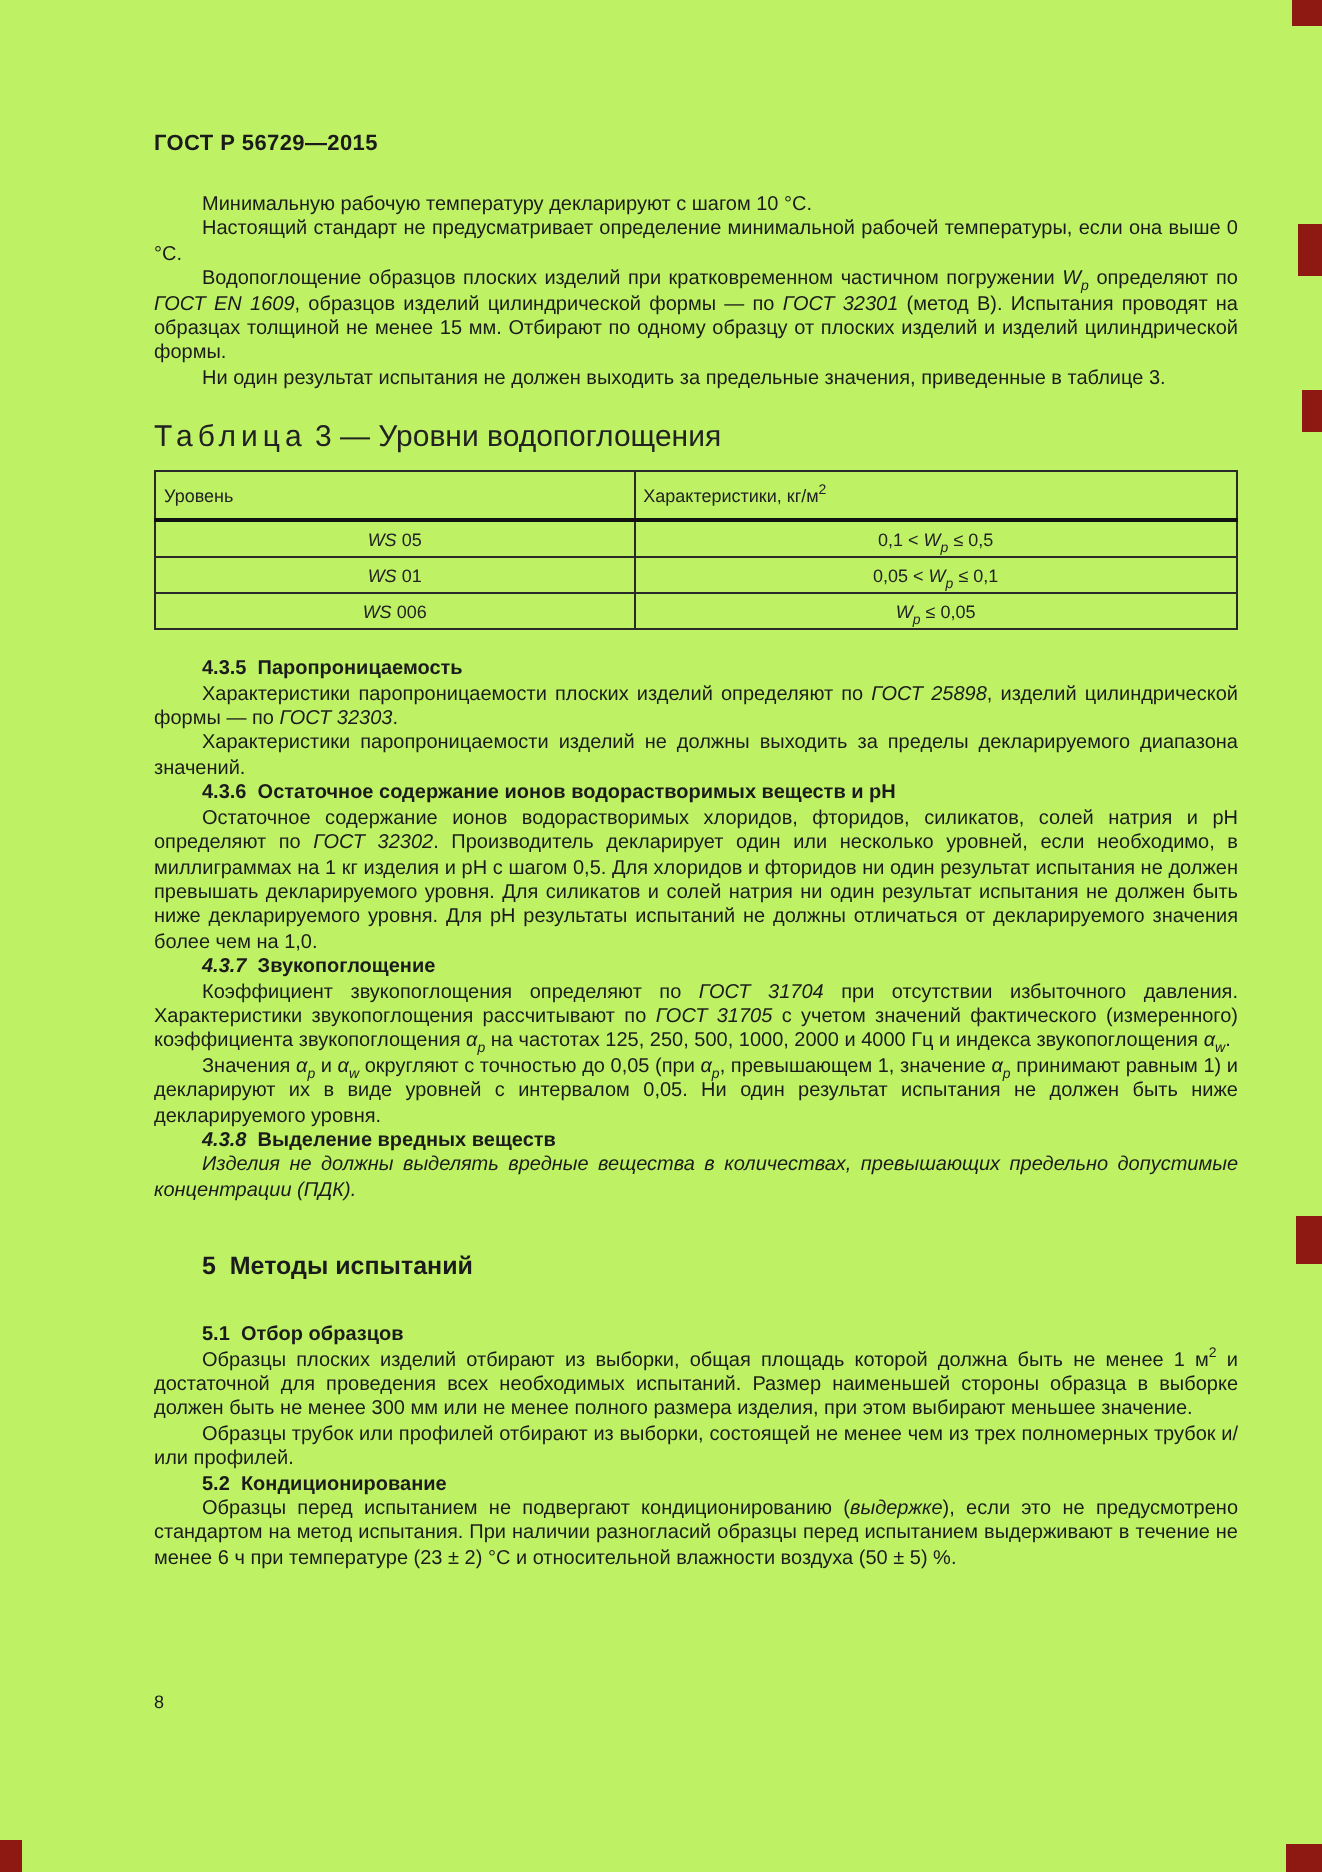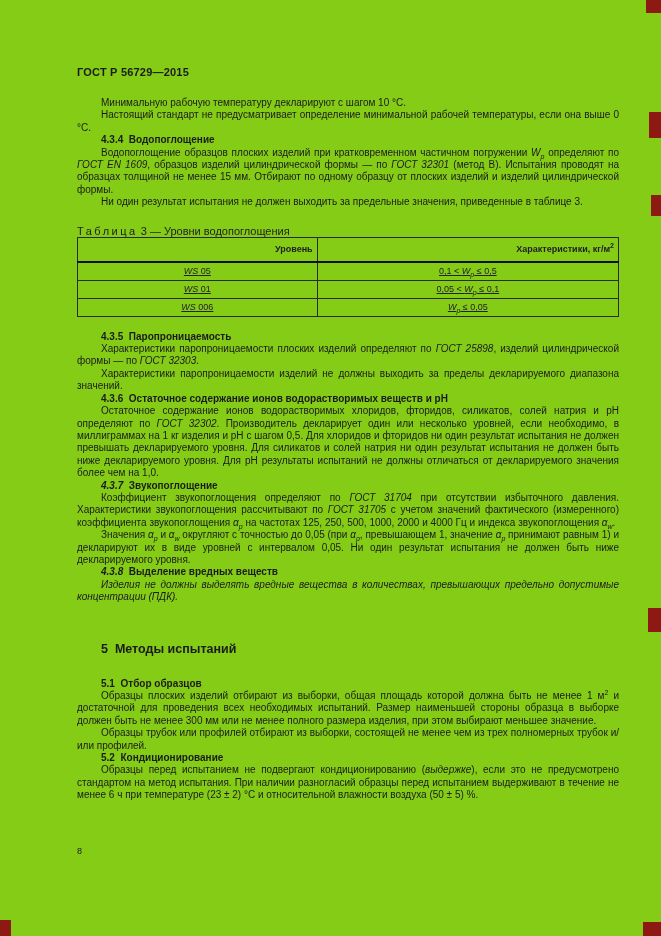--- a/index.html
+++ b/index.html
@@ -1,19 +1,19 @@
 <!DOCTYPE html>
 <html><head>
 <meta charset="utf-8">
 <style>
   html, body { margin: 0; padding: 0; background: #e8e8e8; }
   .page {
     position: relative;
     width: 661px; height: 936px;
-    background: #84cc16;
+    background: #bef264;
     font-family: "Liberation Sans", sans-serif;
     color: #1b1b1b;
     overflow: hidden;
     margin: 0 auto;
   }
   .content {
     position: absolute;
     left: 77px; top: 66px;
     width: 542px;
   }
@@ -36,74 +36,72 @@
     font-size: 10px;
     line-height: 12.4px;
     font-weight: bold;
     margin: 0;
     padding-left: 24px;
   }
   .sect {
     font-size: 12.5px;
     line-height: 14px;
     font-weight: bold;
-    margin: 38px 0 22px 0;
+    margin: 24px 0 22px 0;
     padding-left: 24px;
   }
   .it { font-style: italic; }
   sub, sup { font-size: 7px; line-height: 0; }
   .table-caption {
-    font-size: 11px;
+    font-size: 15px;
     line-height: 11px;
-    margin: 17px 0 0 0;
+    margin: 17px 0 11px 0;
     color: #222;
   }
   .table-caption .ls { letter-spacing: 2.5px; }
   table.data-table {
     width: 100%;
     border-collapse: collapse;
     font-size: 9px;
     color: #222;
     margin-bottom: 14px;
   }
   table.data-table th {
     border: 1px solid #2a2a2a;
     border-bottom: 2px solid #111;
     height: 21px;
-    font-weight: bold;
-    text-align: right;
+    font-weight: normal;
+    text-align: left;
     vertical-align: middle;
     padding: 1px 4px;
   }
   table.data-table td {
     border: 1px solid #2a2a2a;
     height: 15px;
     text-align: center;
     vertical-align: middle;
     padding: 1px 4px;
-    text-decoration: underline;
   }
   .page-number {
     position: absolute;
     left: 77px; top: 846px;
     font-size: 9px;
   }
   .mark { position: absolute; }
 </style>
 </head>
 <body>
 
 <div class="page">
   <div class="content">
     <div class="doc-header">ГОСТ Р 56729—2015</div>
 
     <div id="blocks-top">
         <p class="para"><span>Минимальную рабочую температуру декларируют с шагом 10 °С.</span></p>
         <p class="para"><span>Настоящий стандарт не предусматривает определение минимальной рабочей температуры, если она выше 0 °С.</span></p>
-        <p class="head"><span>4.3.4&nbsp; Водопоглощение</span></p>
         <p class="para"><span>Водопоглощение образцов плоских изделий при кратковременном частичном погружении </span><span class="it">W</span><sub class="it">p</sub><span> определяют по </span><span class="it">ГОСТ EN 1609</span><span>, образцов изделий цилиндрической формы — по </span><span class="it">ГОСТ 32301</span><span> (метод В). Испытания проводят на образцах толщиной не менее 15 мм. Отбирают по одному образцу от плоских изделий и изделий цилиндрической формы.</span></p>
         <p class="para"><span>Ни один результат испытания не должен выходить за предельные значения, приведенные в таблице 3.</span></p>
       </div>
 
     <div class="table-caption"><span class="ls">Таблица</span><span> 3</span><span> — Уровни водопоглощения</span></div>
 
     <table class="data-table">
       <thead>
         <tr id="table-head-row">
             <th style="width: 44.3%;"><span>Уровень</span></th>

